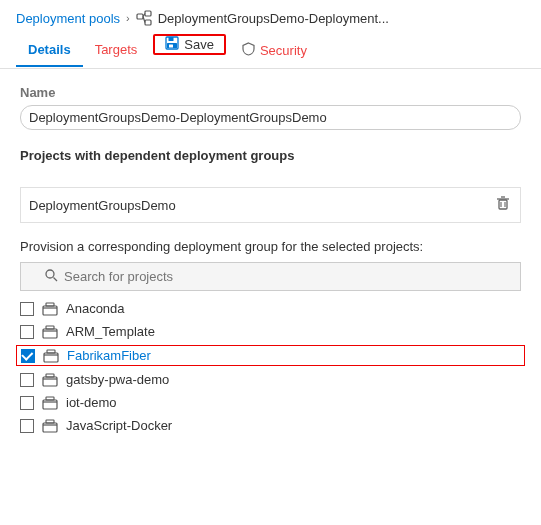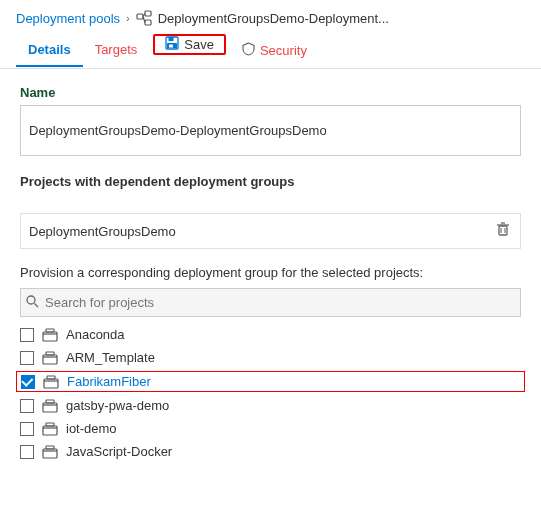--- a/index.html
+++ b/index.html
@@ -83,29 +83,29 @@
     
     .content {
       padding: 16px 20px;
     }
 
     
     .field-label {
       font-size: 13px;
       font-weight: 600;
       margin-bottom: 5px;
-      color: #14532d;
+      color: #737373;
     }
     .field-input {
       width: 100%;
       border: 1px solid #ccc;
-      padding: 17px 8px;
-      font-size: 13px;
-      color: #333;
-      border-radius: 0;
+      padding: 4px 8px;
+      font-size: 13px;
+      color: #333;
+      border-radius: 12px;
       outline: none;
     }
 
     
     .section-title {
       font-size: 13px;
       font-weight: 600;
       margin-top: 18px;
       margin-bottom: 24px;
       color: #333;
@@ -136,21 +136,21 @@
       margin-bottom: 8px;
       color: #333;
     }
 
     
     .search-box {
       display: flex;
       align-items: center;
       border: 1px solid #ccc;
       background: #f5f5f5;
-      padding: 5px 4px;
+      padding: 5px 23px;
       margin-bottom: 10px;
       gap: 6px;
     }
     .search-icon {
       color: #666;
       font-size: 14px;
     }
     .search-input {
       border: none;
       background: transparent;

